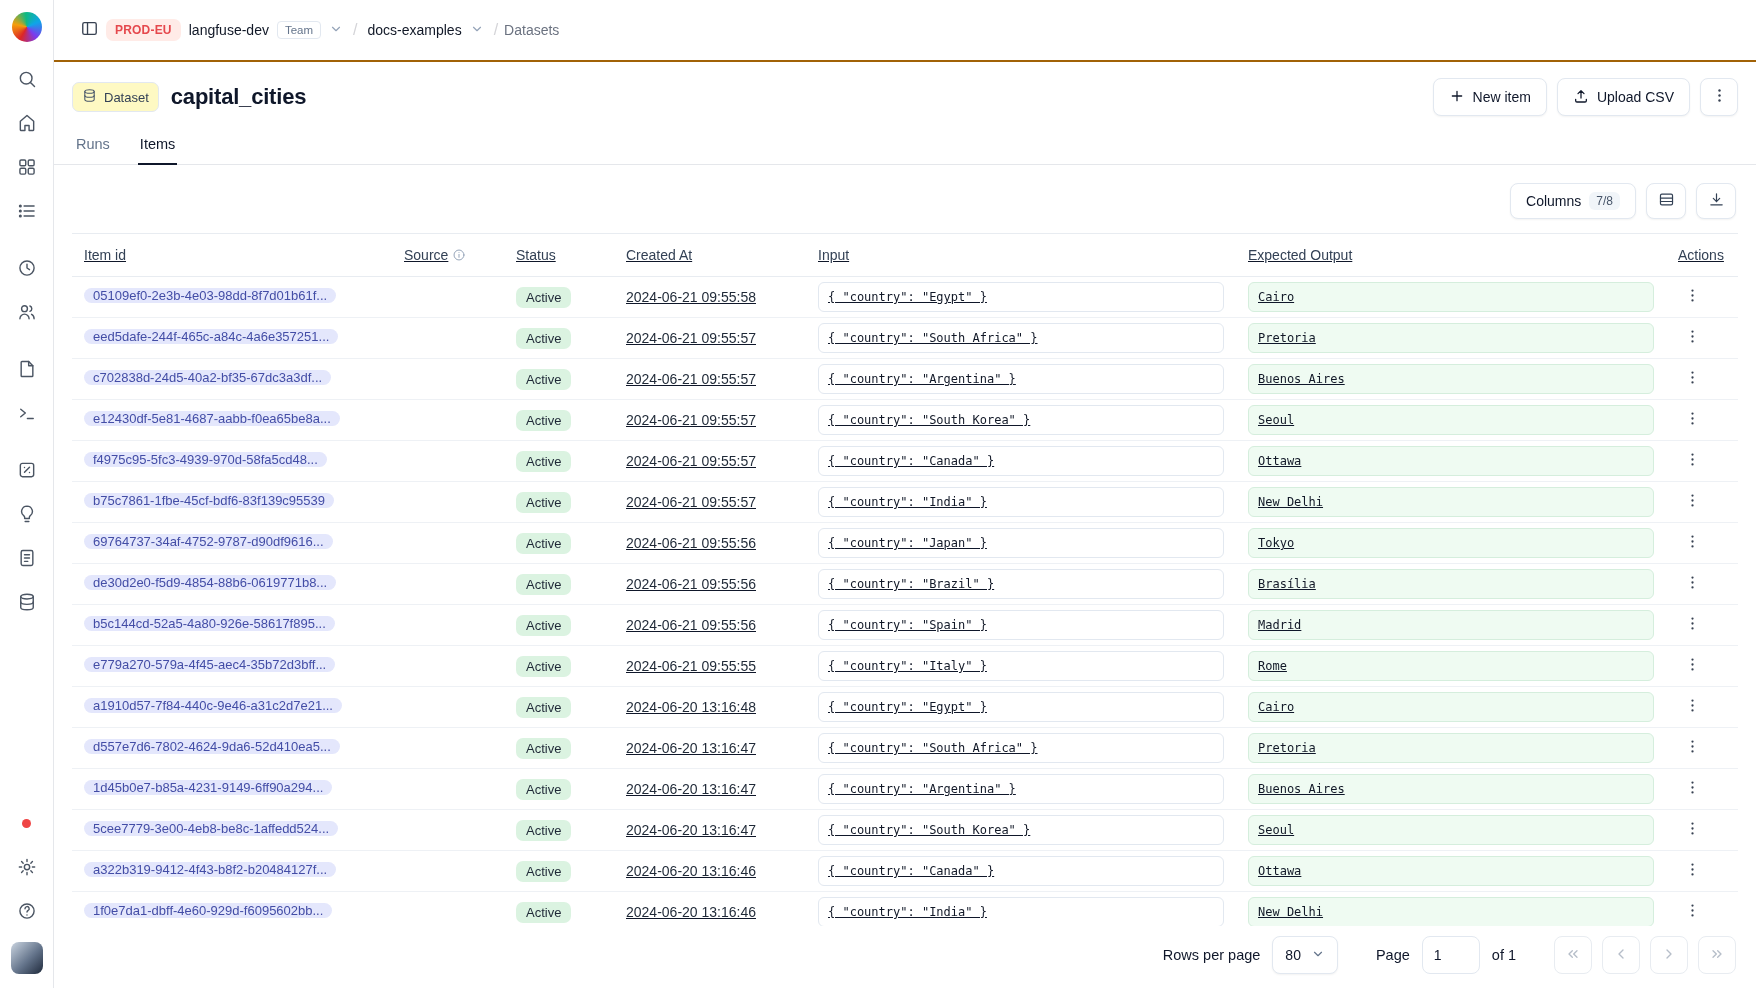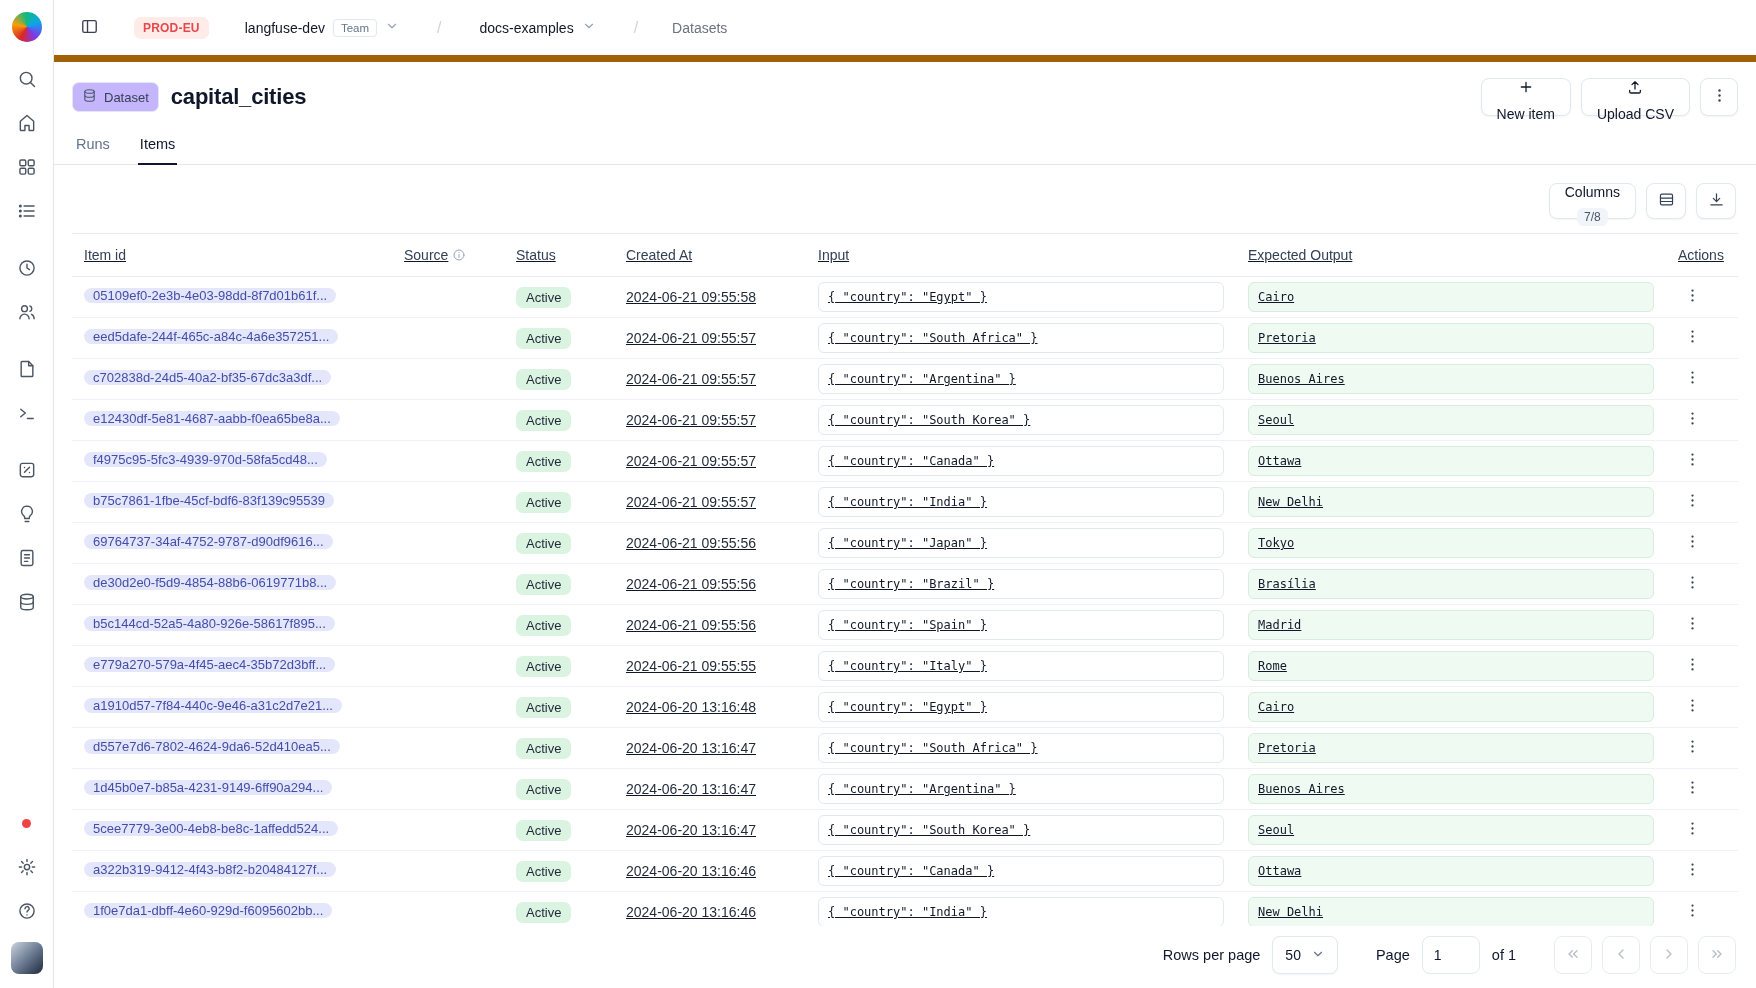--- a/index.html
+++ b/index.html
@@ -16,38 +16,38 @@
   .side-btn svg { width: 20px; height: 20px; stroke: #4b5563; stroke-width: 1.7; fill: none; stroke-linecap: round; stroke-linejoin: round; }
   .group-gap { margin-top: 16px; }
   .side-bottom { margin-top: auto; display: flex; flex-direction: column; align-items: center; }
   .status-dot { width: 9px; height: 9px; border-radius: 50%; background: #ef4444; margin-bottom: 18px; }
   .avatar { width: 32px; height: 32px; border-radius: 8px; background: linear-gradient(135deg, #cbd5e1 0%, #64748b 55%, #1e293b 100%); margin-top: 8px; }
 
   
   .main { flex: 1; display: flex; flex-direction: column; min-width: 0; }
 
   
-  .topbar { height: 62px; flex: 0 0 62px; display: flex; align-items: center; gap: 28px; padding: 0 18px; border-bottom: 7px solid #a16207; }
+  .topbar { height: 62px; flex: 0 0 62px; display: flex; align-items: center; gap: 0; padding: 0 18px; border-bottom: 2px solid #a16207; }
   .icon-ghost-btn { width: 34px; height: 34px; display: inline-flex; align-items: center; justify-content: center; background: none; border: none; border-radius: 7px; }
   .icon-ghost-btn svg, .inline-icon svg { width: 19px; height: 19px; stroke: #374151; stroke-width: 1.7; fill: none; stroke-linecap: round; stroke-linejoin: round; }
   .env-badge { background: #ffebe7; color: #e5484d; font-size: 12px; font-weight: 600; padding: 4px 9px; border-radius: 7px; letter-spacing: .2px; }
   .crumb-btn { display: inline-flex; align-items: center; gap: 8px; background: none; border: none; border-radius: 7px; padding: 6px 8px; font-size: 14px; font-weight: 500; color: #111827; }
   .team-badge { border: 1px solid #e2e8f0; color: #64748b; font-size: 11.5px; font-weight: 500; padding: 2px 7px; border-radius: 4px; }
   .crumb-btn svg { width: 14px; height: 14px; stroke: #94a3b8; stroke-width: 2; fill: none; stroke-linecap: round; stroke-linejoin: round; }
   .crumb-sep { color: #d4d4d8; font-size: 16px; padding: 0 2px; }
   .crumb-current { color: #6b7280; font-size: 14px; padding: 0 4px; }
 
   
   .page-head { display: flex; align-items: center; justify-content: space-between; padding: 16px 18px 12px; }
   .page-head-left { display: flex; align-items: center; gap: 12px; }
-  .dataset-chip { display: inline-flex; align-items: center; gap: 7px; border: 1px solid #e2e8f0; border-radius: 7px; padding: 5px 9px; font-size: 13px; font-weight: 500; color: #334155; background: #c4b5fd; }
+  .dataset-chip { display: inline-flex; align-items: center; gap: 7px; border: 1px solid #e2e8f0; border-radius: 7px; padding: 5px 9px; font-size: 13px; font-weight: 500; color: #334155; background: #fef9c3; }
   .dataset-chip svg { width: 15px; height: 15px; stroke: #475569; stroke-width: 1.7; fill: none; stroke-linecap: round; stroke-linejoin: round; }
   .page-title { font-size: 22px; font-weight: 700; color: #0f172a; letter-spacing: -.2px; }
   .page-head-right { display: flex; align-items: center; gap: 10px; }
-  .btn { display: inline-flex; align-items: center; gap: 8px; border: 1px solid #e2e8f0; background: #fff; border-radius: 8px; height: 38px; padding: 0 15px; font-size: 14px; font-weight: 500; color: #0f172a; box-shadow: 0 1px 2px rgba(0,0,0,.05); flex-direction: column; }
+  .btn { display: inline-flex; align-items: center; gap: 8px; border: 1px solid #e2e8f0; background: #fff; border-radius: 8px; height: 38px; padding: 0 15px; font-size: 14px; font-weight: 500; color: #0f172a; box-shadow: 0 1px 2px rgba(0,0,0,.05); }
   .btn svg { width: 16px; height: 16px; stroke: #0f172a; stroke-width: 1.9; fill: none; stroke-linecap: round; stroke-linejoin: round; }
   .btn-square { width: 38px; padding: 0; justify-content: center; }
 
   
   .tabs { display: flex; gap: 26px; padding: 0 20px; border-bottom: 1px solid #e5e7eb; }
   .tab { background: none; border: none; padding: 8px 2px 11px; font-size: 14.5px; font-weight: 500; color: #64748b; border-bottom: 2px solid transparent; margin-bottom: -1px; }
   .tab.active { color: #0f172a; font-weight: 400; border-bottom-color: #0f172a; }
 
   
   .toolbar { display: flex; align-items: center; justify-content: flex-end; gap: 10px; padding: 18px 20px 14px; }
@@ -659,21 +659,21 @@
       </button>
     </td>
   </tr>
 </tbody>
       </table>
     </div>
 
     <footer class="table-footer">
       <span class="footer-label">Rows per page</span>
       <button class="select-btn">
-        <span>50</span>
+        <span>80</span>
         <span><svg viewBox="0 0 24 24">
               <path d="M6 9l6 6 6-6"></path>
             </svg></span>
       </button>
       <span class="footer-label gap-left">Page</span>
       <input class="page-input" value="1" style="">
       <span class="footer-label">of 1</span>
       <span class="pg-group">
         <button class="pg-btn">
             <span><svg viewBox="0 0 24 24">

